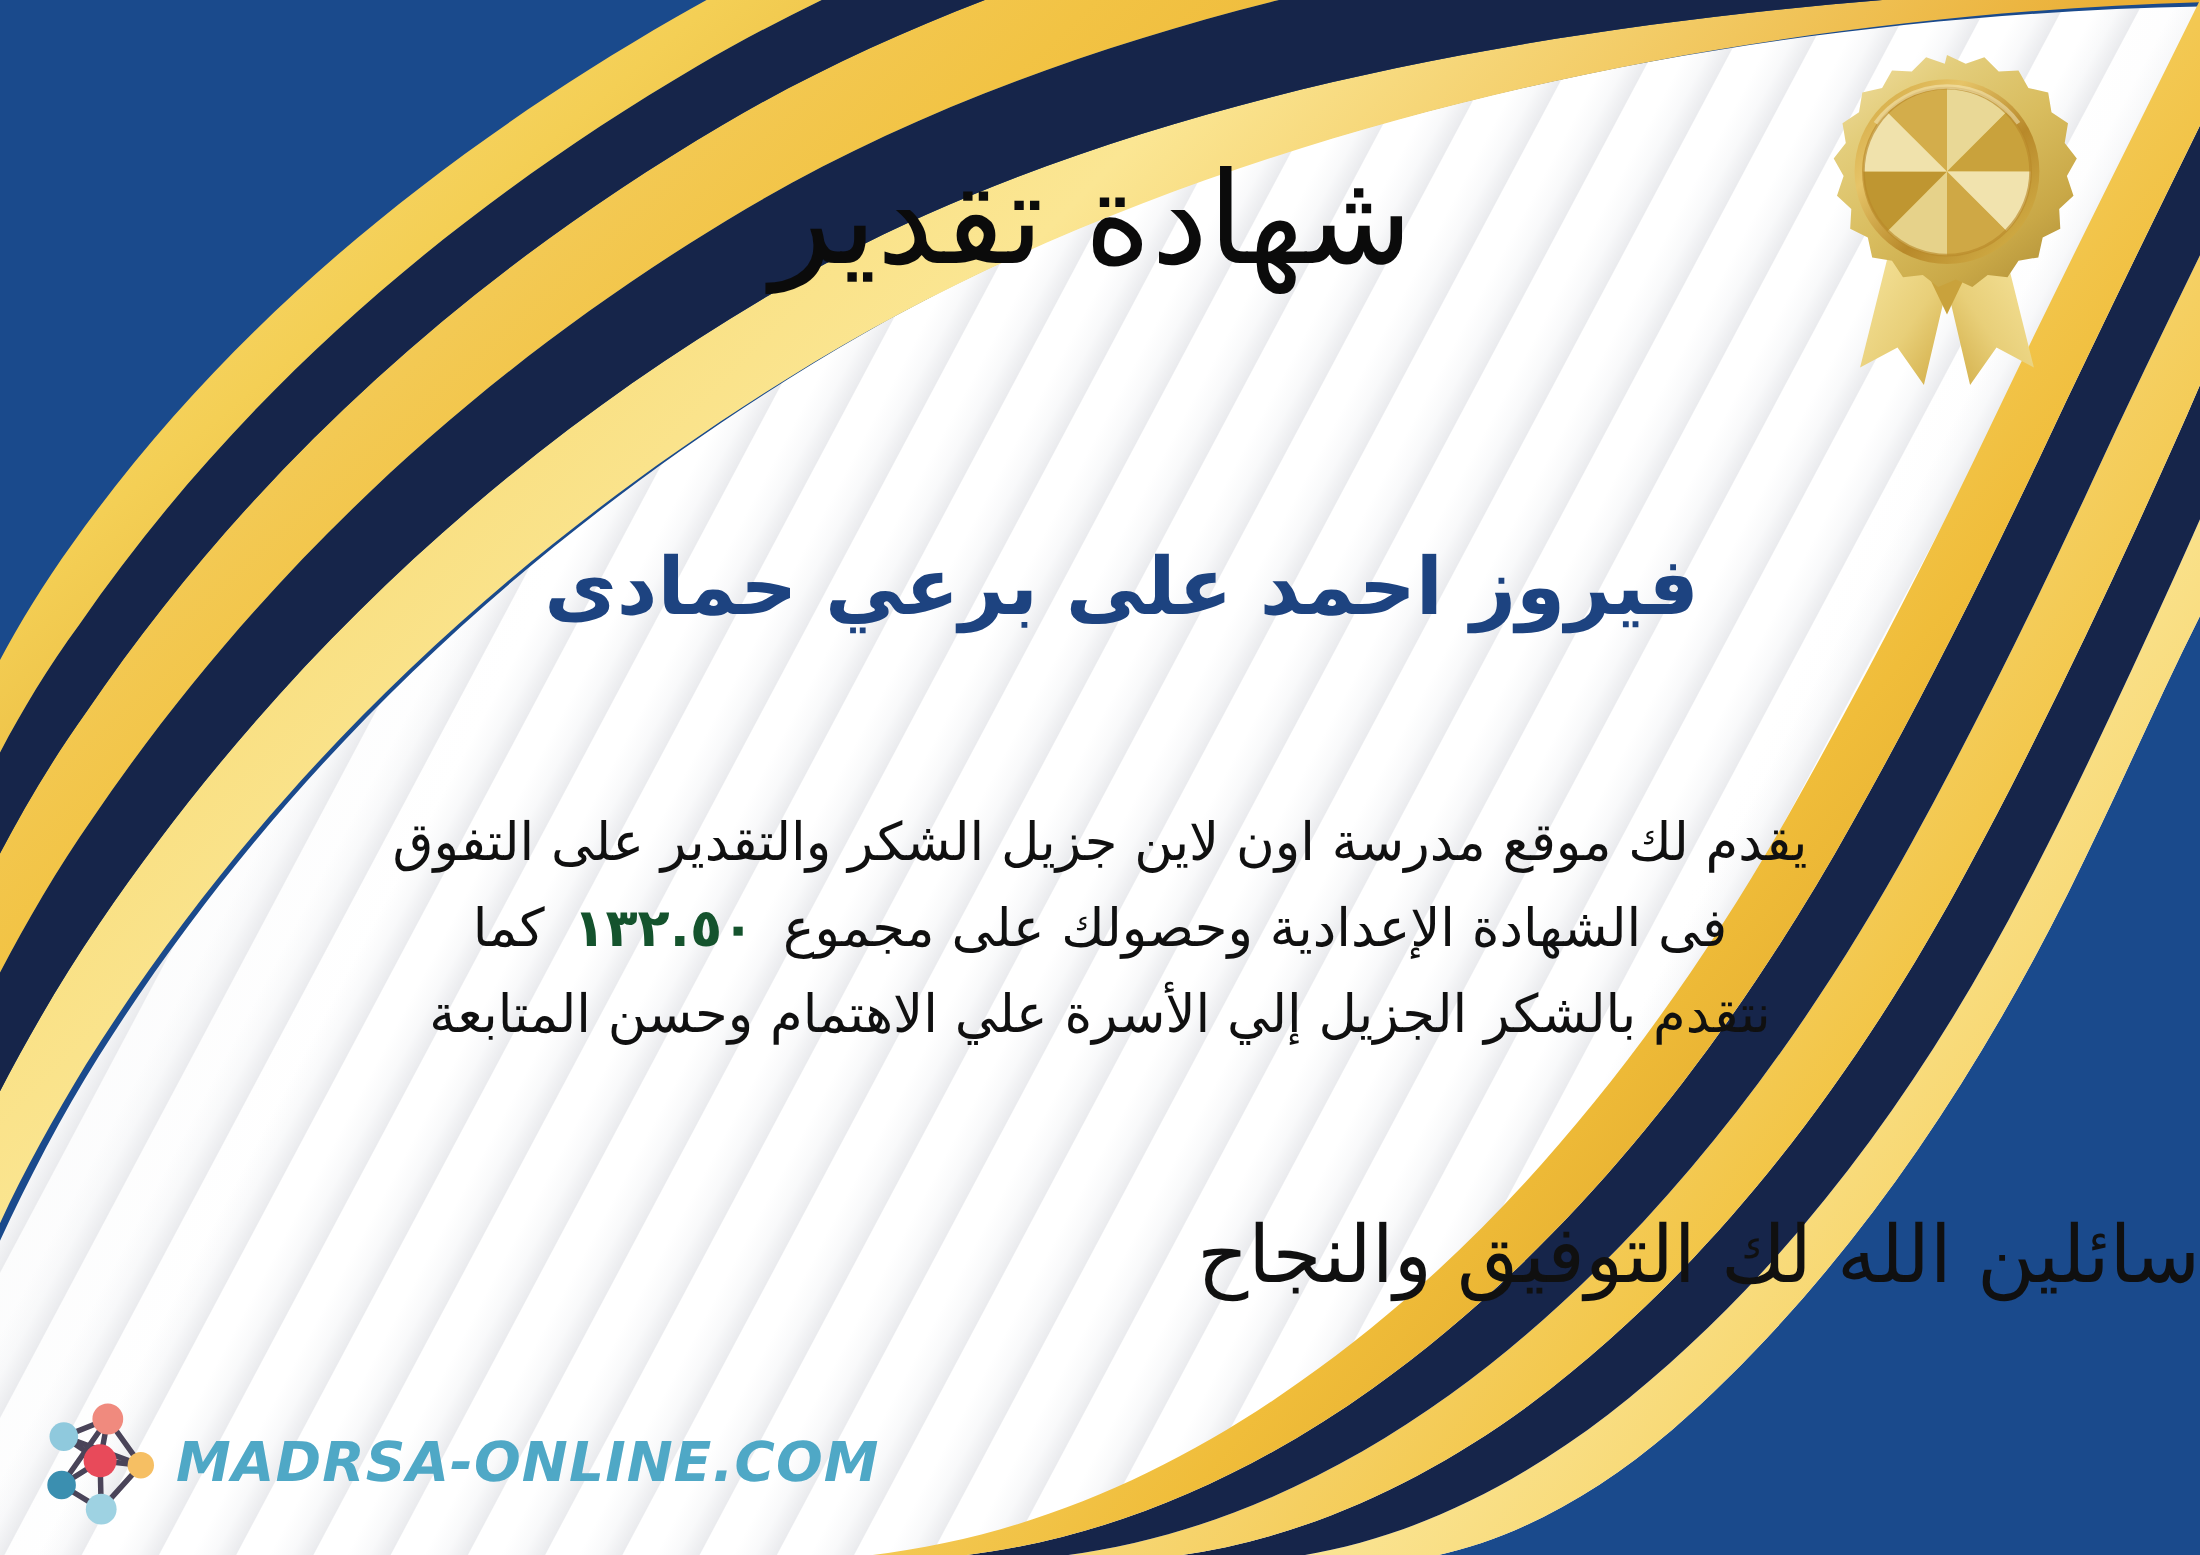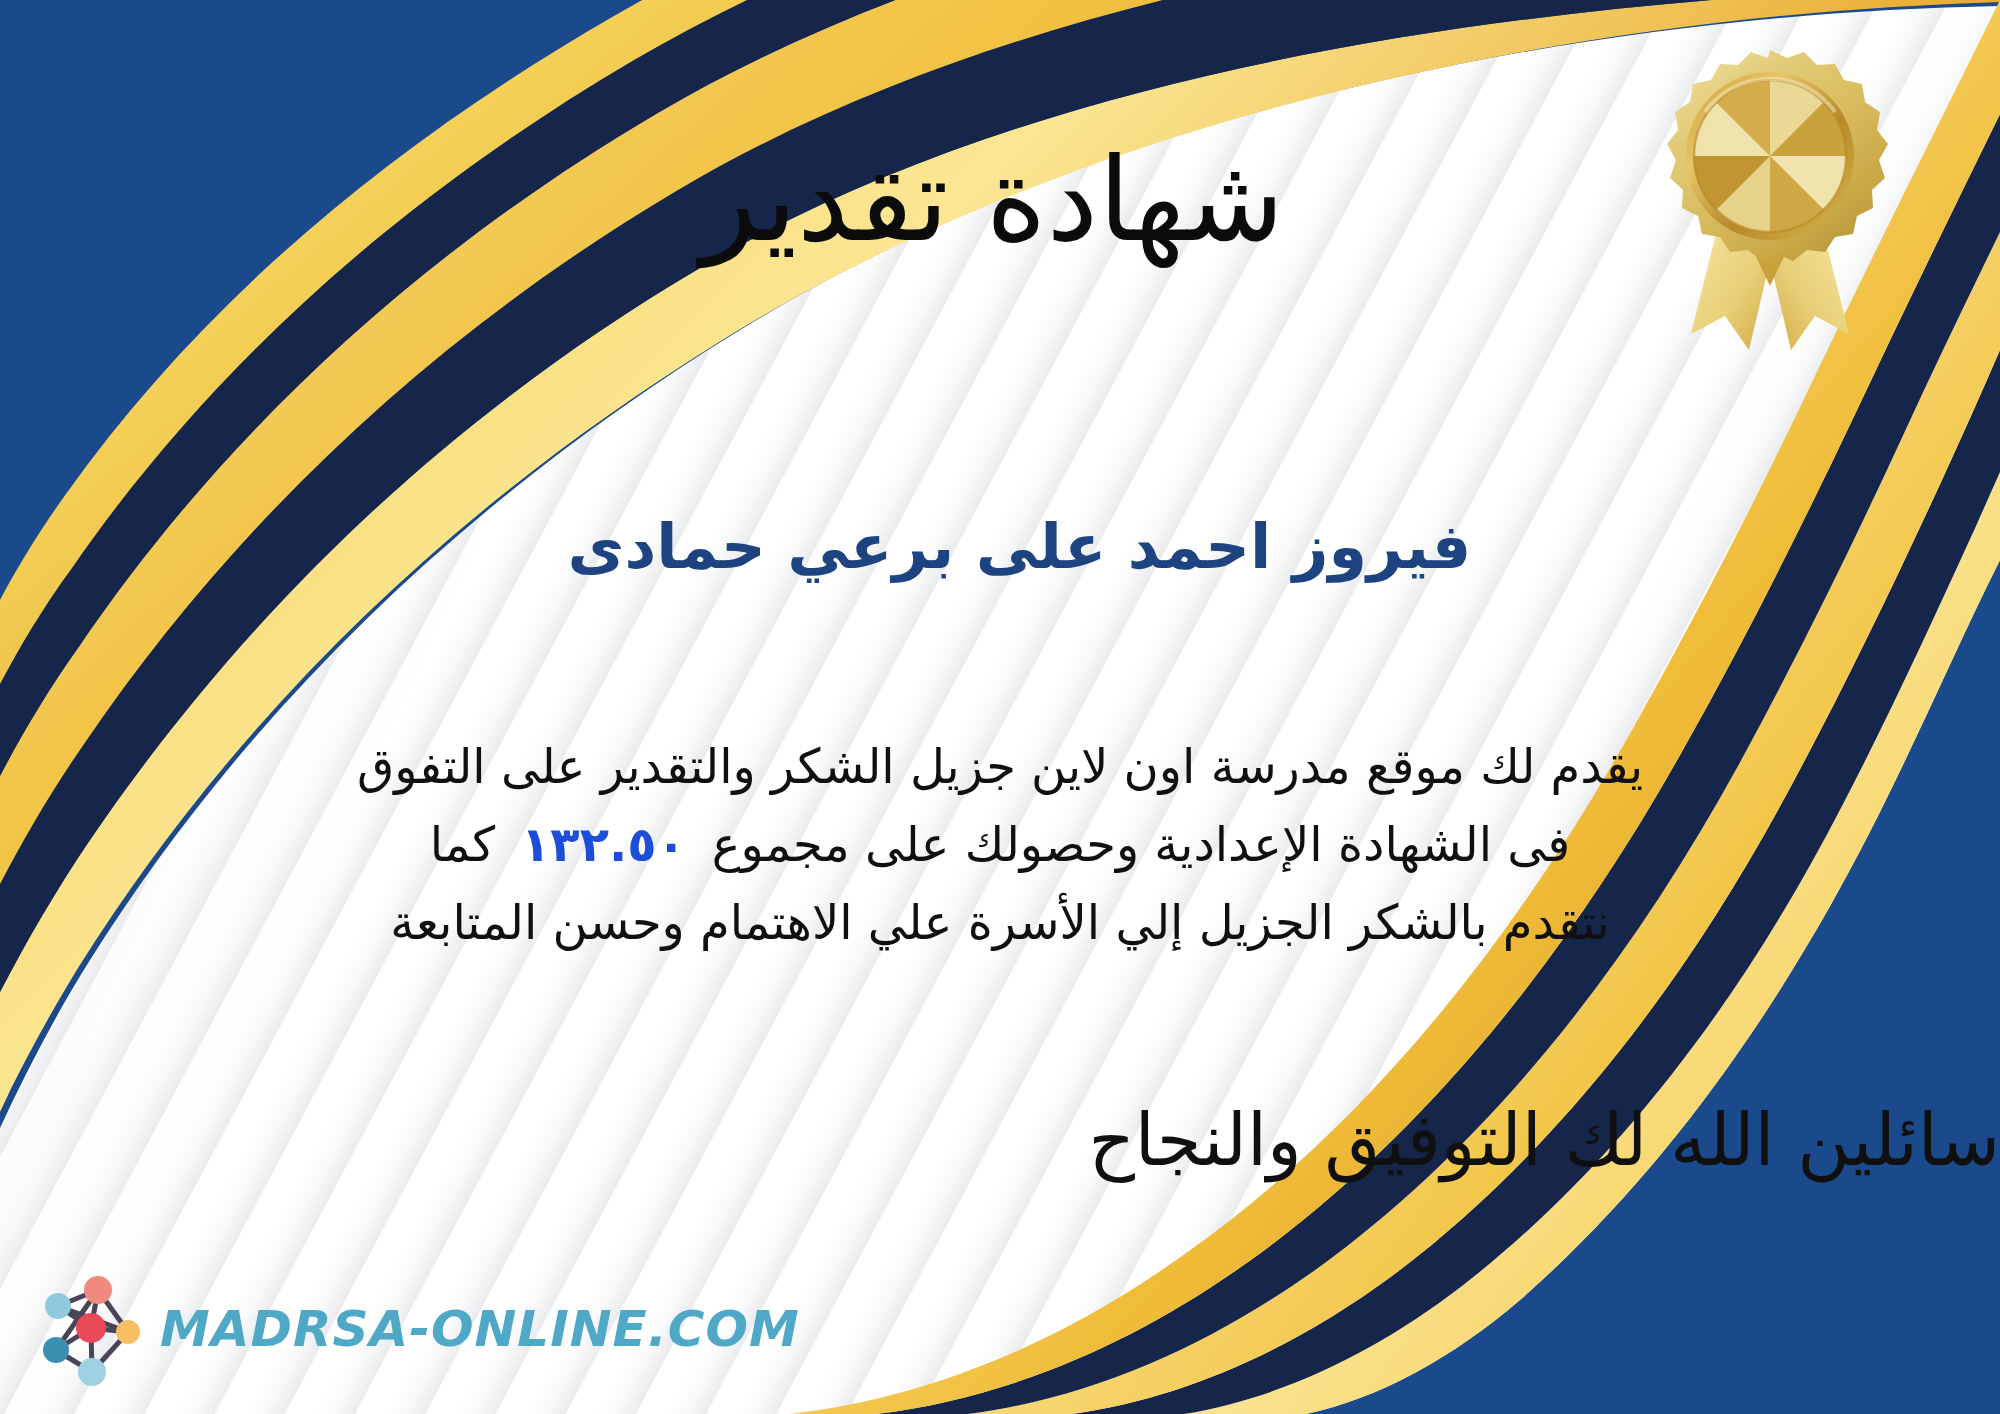--- a/index.html
+++ b/index.html
@@ -67,25 +67,25 @@
     font-size:116px;
     line-height:1.1;
     font-weight:400;
     color:#0b0b0b;
     letter-spacing:-1px;
     padding-right:31px;
   }
 
   .recipient-name{
     position:absolute;
-    top:512px;
+    top:493px;
     left:0;
     right:0;
     text-align:center;
-    font-size:62px;
+    font-size:72px;
     line-height:1.12;
     font-weight:700;
     color:#1d4380;
     letter-spacing:-1px;
     margin-left:39px;
   }
 
   .body-block{
     position:absolute;
     top:728px;
@@ -94,21 +94,21 @@
     text-align:center;
   }
   .body-line{
     font-size:48px;
     line-height:1.62;
     font-weight:400;
     color:#101010;
     white-space:nowrap;
   }
   .grade-value{
-    color:#1d4ed8;
+    color:#14532d;
     font-weight:700;
     padding:0 26px;
   }
 
   .closing-line{
     position:absolute;
     top:1086px;
     left:0;
     right:0;
     text-align:right;

